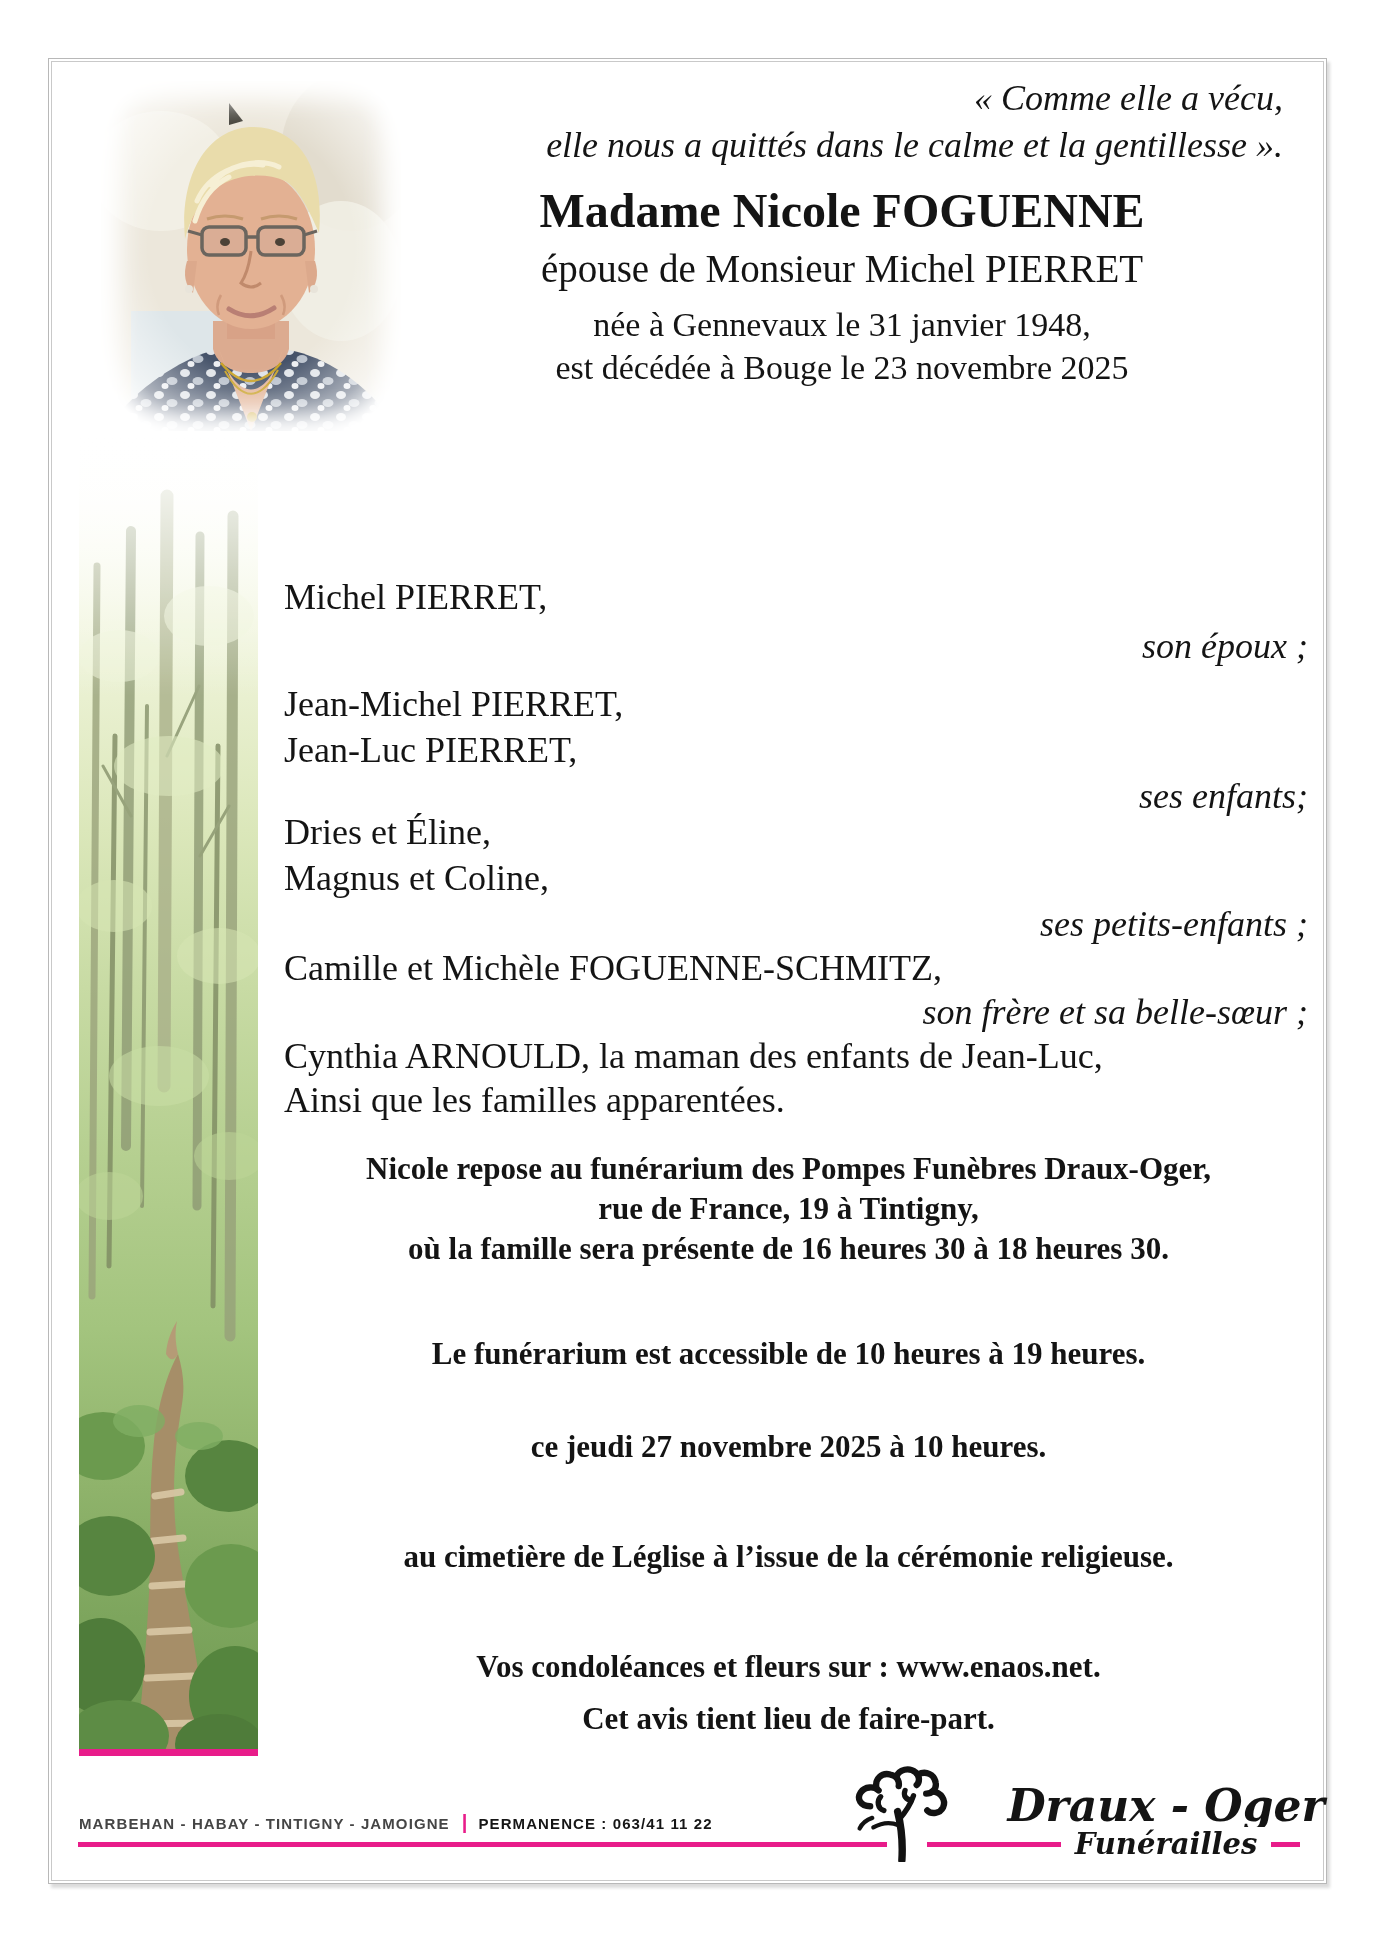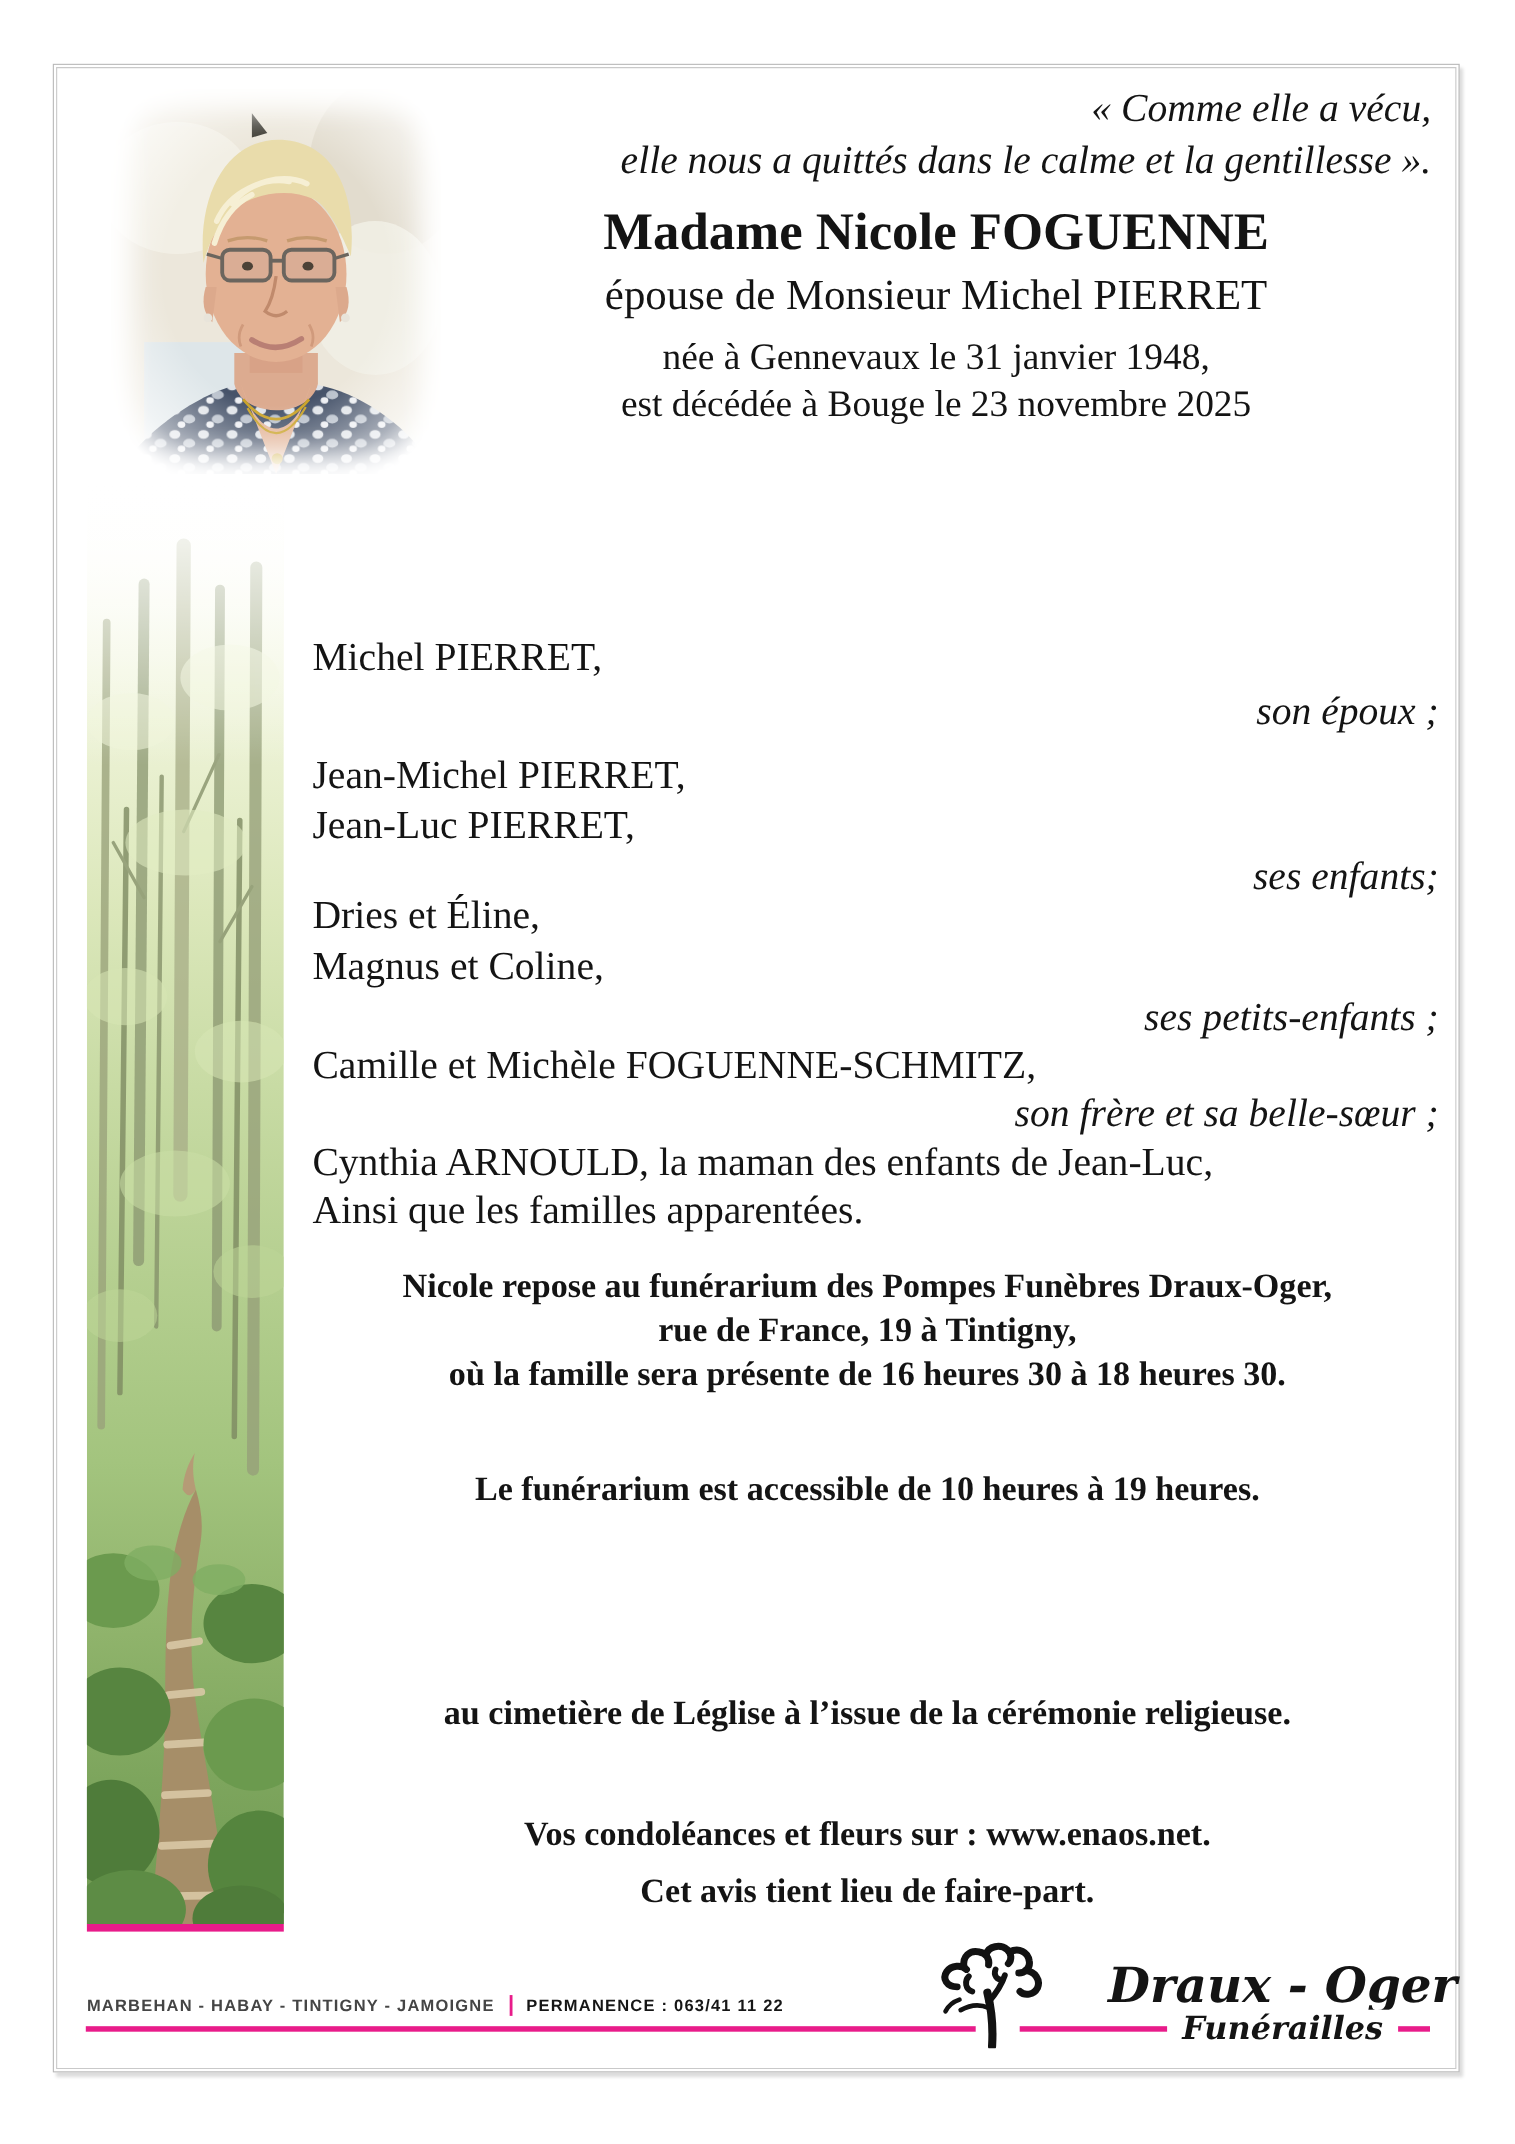--- a/index.html
+++ b/index.html
@@ -5,21 +5,21 @@
   html,body{margin:0;padding:0;background:#fff;}
   .page{position:relative;width:1377px;height:1949px;background:#ffffff;overflow:hidden;
         font-family:"Liberation Serif","DejaVu Serif",serif;color:#141414;}
   .frame{position:absolute;left:48px;top:58px;width:1277px;height:1824px;background:#fff;
          border:1px solid #b8b8b8;
          box-shadow:inset 0 0 0 2px #ffffff, inset 0 0 0 3px #c9c9c9, 3px 4px 3px rgba(0,0,0,.14);}
   
   .photo{position:absolute;left:52px;top:22px;width:300px;height:350px;}
   .photo svg{display:block;width:100%;height:100%;}
   .photo .soft{position:absolute;inset:0;box-shadow:inset 0 0 24px 16px #ffffff;pointer-events:none;}
-  .header-right{position:absolute;left:352px;top:16px;right:25px;text-align:center;font-family:Liberation Serif, serif;}
+  .header-right{position:absolute;left:352px;top:16px;right:43px;text-align:center;font-family:Liberation Serif, serif;}
   .quote{text-align:right;font-style:italic;font-size:36px;line-height:47px;white-space:nowrap;}
   .title{margin-top:10px;font-size:48px;line-height:64px;font-weight:bold;white-space:nowrap;}
   .subtitle{margin-top:2px;font-size:39px;line-height:48px;white-space:nowrap;}
   .dates{margin-top:10px;font-size:34px;line-height:43px;}
   .dates div{white-space:nowrap;}
   
   .forest{position:absolute;left:30px;top:377px;width:179px;height:1320px;}
   .forest svg{display:block;width:179px;height:1313px;}
   .forest .bar{width:179px;height:7px;}
   
@@ -211,20 +211,21 @@
 
     <div class="details" style="top:1090px">
       <div>Nicole repose au funérarium des Pompes Funèbres Draux-Oger,</div>
       <div>rue de France, 19 à Tintigny,</div>
       <div>où la famille sera présente de 16 heures 30 à 18 heures 30.</div>
     </div>
     <div class="details" style="top:1275px">
       <div>Le funérarium est accessible de 10 heures à 19 heures.</div>
     </div>
     <div class="details" style="top:1368px">
+      <div>ce jeudi 27 novembre 2025 à 10 heures.</div>
     </div>
     <div class="details" style="top:1478px">
       <div>au cimetière de Léglise à l’issue de la cérémonie religieuse.</div>
     </div>
     <div class="details" style="top:1588px">
       <div>Vos condoléances et fleurs sur : www.enaos.net.</div>
     </div>
     <div class="details" style="top:1640px">
       <div>Cet avis tient lieu de faire-part.</div>
     </div>

